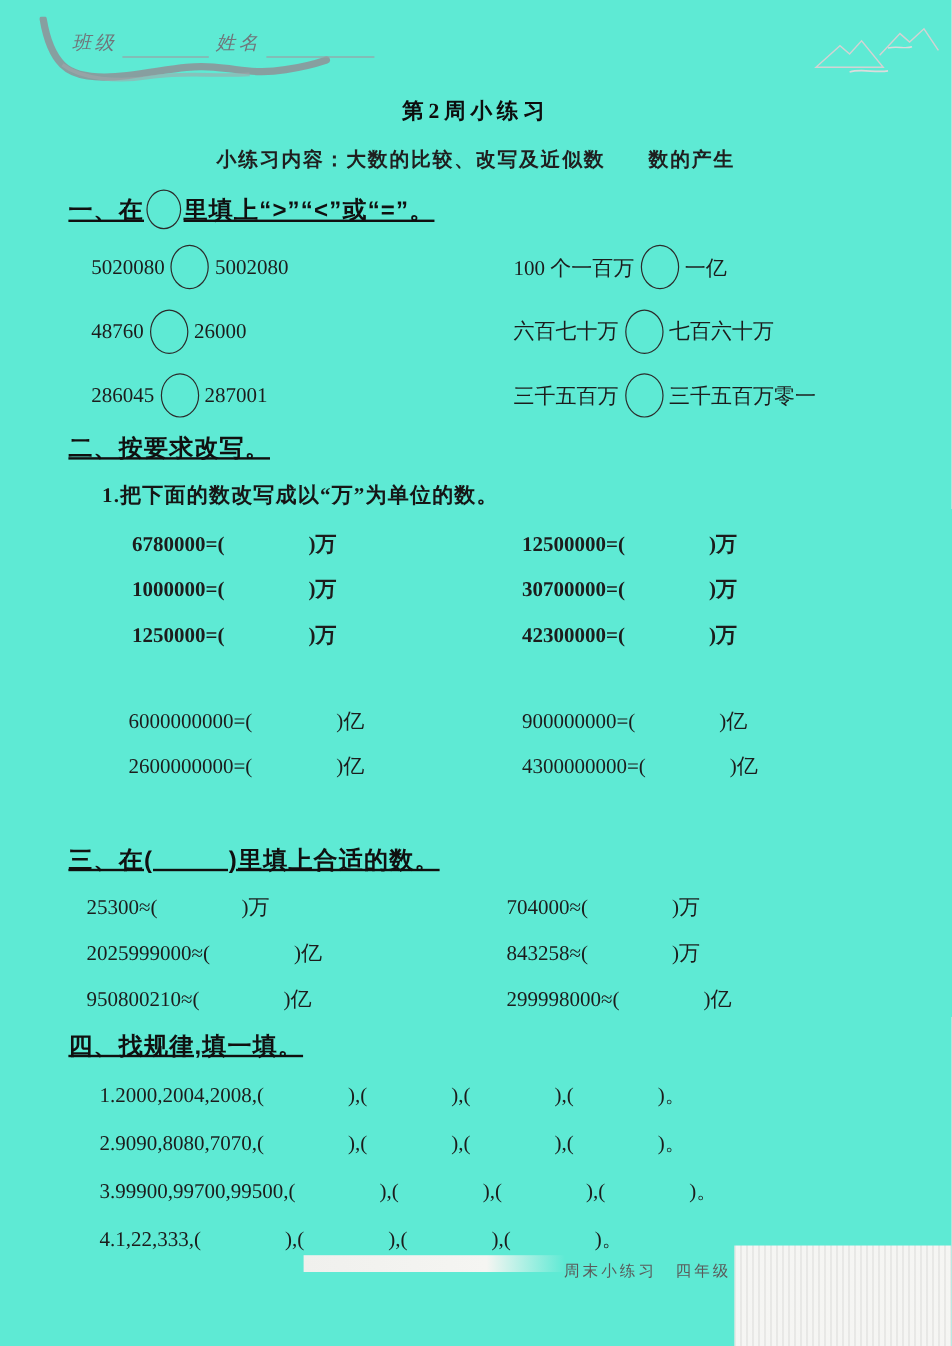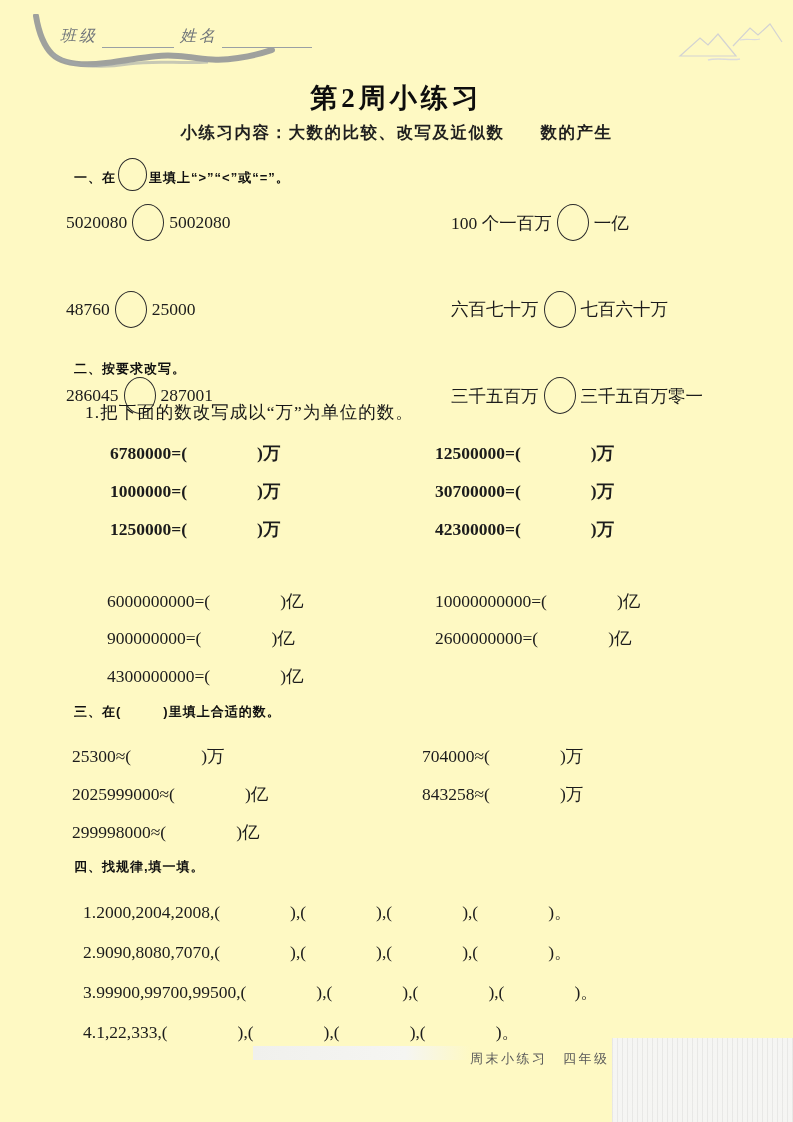--- a/index.html
+++ b/index.html
@@ -1,66 +1,66 @@
 <!DOCTYPE html>
 <html><head>
 <meta charset="utf-8">
 <style>
   html,body{margin:0;padding:0;background:#e8e8e8;}
   .page{
     position:relative;
     width:793px;height:1122px;
     margin:0 auto;
-    background:#fef9c3;
+    background:#5eead4;
     overflow:hidden;
     font-family:"Liberation Serif","DejaVu Serif",serif;
     color:#1c1c1c;
   }
   
   .brush-wrap{position:absolute;left:28px;top:14px;width:300px;height:62px;}
   .brush-wrap svg{position:absolute;left:0;top:0;}
   .hand-label{
     position:absolute;top:12px;
     font-family:"DejaVu Serif",serif;
     font-style:italic;font-size:16px;color:#70757a;letter-spacing:3px;
   }
   .u-line{position:absolute;top:33px;border-bottom:1px solid #9aa0a4;height:0;}
   
   .mountains{position:absolute;left:678px;top:16px;width:105px;height:52px;}
   
   .title{
     position:absolute;left:0;top:80px;width:100%;
-    text-align:center;font-size:27px;font-weight:700;letter-spacing:4px;color:#0d0d0d;
+    text-align:center;font-size:18px;font-weight:700;letter-spacing:4px;color:#0d0d0d;
   }
   .subtitle{
     position:absolute;left:0;top:122px;width:100%;
     text-align:center;font-size:16.5px;letter-spacing:1.5px;color:#1f1f1f;font-weight:bold;
   }
   
   .sec-heading{
-    position:absolute;left:74px;
+    position:absolute;left:57px;
     font-family:"Liberation Sans","DejaVu Sans",sans-serif;
-    font-weight:700;font-size:13px;color:#101010;letter-spacing:1px;
+    font-weight:700;font-size:20px;color:#101010;letter-spacing:1px;text-decoration:underline;
   }
   
   .ans-circle{
     display:inline-block;width:30px;height:35px;
     border:1.6px solid #2b2b2b;border-radius:50%;
     margin:0 5px;vertical-align:middle;background:transparent;flex:0 0 auto;
   }
   .ans-circle.inline{width:27px;height:31px;vertical-align:-9px;margin:0 2px;}
   
   .grid2{position:absolute;display:grid;}
-  .g-s1{left:66px;top:196px;width:690px;grid-template-columns:352px 1fr;grid-auto-rows:53.5px;gap:33px;}
+  .g-s1{left:76px;top:196px;width:690px;grid-template-columns:352px 1fr;grid-auto-rows:53.5px;}
   .g-s1 .cell{display:flex;align-items:center;font-size:18.5px;}
   .g-s2a{left:110px;top:434px;width:660px;grid-template-columns:325px 1fr;grid-auto-rows:38px;font-weight:bold;}
   .g-s2b{left:107px;top:582px;width:663px;grid-template-columns:328px 1fr;grid-auto-rows:37.5px;}
   .g-s3{left:72px;top:737px;width:682px;grid-template-columns:350px 1fr;grid-auto-rows:38px;}
   .grid2 .cell{font-size:17.5px;white-space:nowrap;display:flex;align-items:center;}
-  .sub-label{position:absolute;left:85px;font-size:17.5px;letter-spacing:1px;color:#161616;}
+  .sub-label{position:absolute;left:85px;font-size:17.5px;letter-spacing:1px;color:#161616;font-weight:bold;}
   
   .pattern-rows{position:absolute;left:83px;top:892px;width:690px;}
   .pattern-rows .prow{height:40px;line-height:40px;font-size:17.5px;white-space:nowrap;}
   
   .footer-band{
     position:absolute;left:253px;top:1046px;width:218px;height:14px;
     background:linear-gradient(90deg,#f0f0ed, #f5f5f2 70%, rgba(245,245,242,0));
   }
   .footer-text{
     position:absolute;left:470px;top:1050px;
@@ -110,21 +110,21 @@
         <span>5002080</span>
       </div>
     <div class="cell">
         <span>100 个一百万</span>
         <span class="ans-circle"></span>
         <span>一亿</span>
       </div>
     <div class="cell">
         <span>48760</span>
         <span class="ans-circle"></span>
-        <span>25000</span>
+        <span>26000</span>
       </div>
     <div class="cell">
         <span>六百七十万</span>
         <span class="ans-circle"></span>
         <span>七百六十万</span>
       </div>
     <div class="cell">
         <span>286045</span>
         <span class="ans-circle"></span>
         <span>287001</span>
@@ -144,33 +144,33 @@
     <div class="cell">12500000=(　　　　)万</div>
     <div class="cell">1000000=(　　　　)万</div>
     <div class="cell">30700000=(　　　　)万</div>
     <div class="cell">1250000=(　　　　)万</div>
     <div class="cell">42300000=(　　　　)万</div>
   </div>
 
 
   <div class="grid2 g-s2b">
     <div class="cell">6000000000=(　　　　)亿</div>
-    <div class="cell">10000000000=(　　　　)亿</div>
     <div class="cell">900000000=(　　　　)亿</div>
     <div class="cell">2600000000=(　　　　)亿</div>
     <div class="cell">4300000000=(　　　　)亿</div>
   </div>
 
   <div class="sec-heading" style="top:703px;">三、在(　　　)里填上合适的数。</div>
 
   <div class="grid2 g-s3">
     <div class="cell">25300≈(　　　　)万</div>
     <div class="cell">704000≈(　　　　)万</div>
     <div class="cell">2025999000≈(　　　　)亿</div>
     <div class="cell">843258≈(　　　　)万</div>
+    <div class="cell">950800210≈(　　　　)亿</div>
     <div class="cell">299998000≈(　　　　)亿</div>
   </div>
 
   <div class="sec-heading" style="top:858px;text-align:right;">四、找规律,填一填。</div>
 
   <div class="pattern-rows">
     <div class="prow">1.2000,2004,2008,(　　　　),(　　　　),(　　　　),(　　　　)。</div>
     <div class="prow">2.9090,8080,7070,(　　　　),(　　　　),(　　　　),(　　　　)。</div>
     <div class="prow">3.99900,99700,99500,(　　　　),(　　　　),(　　　　),(　　　　)。</div>
     <div class="prow">4.1,22,333,(　　　　),(　　　　),(　　　　),(　　　　)。</div>

